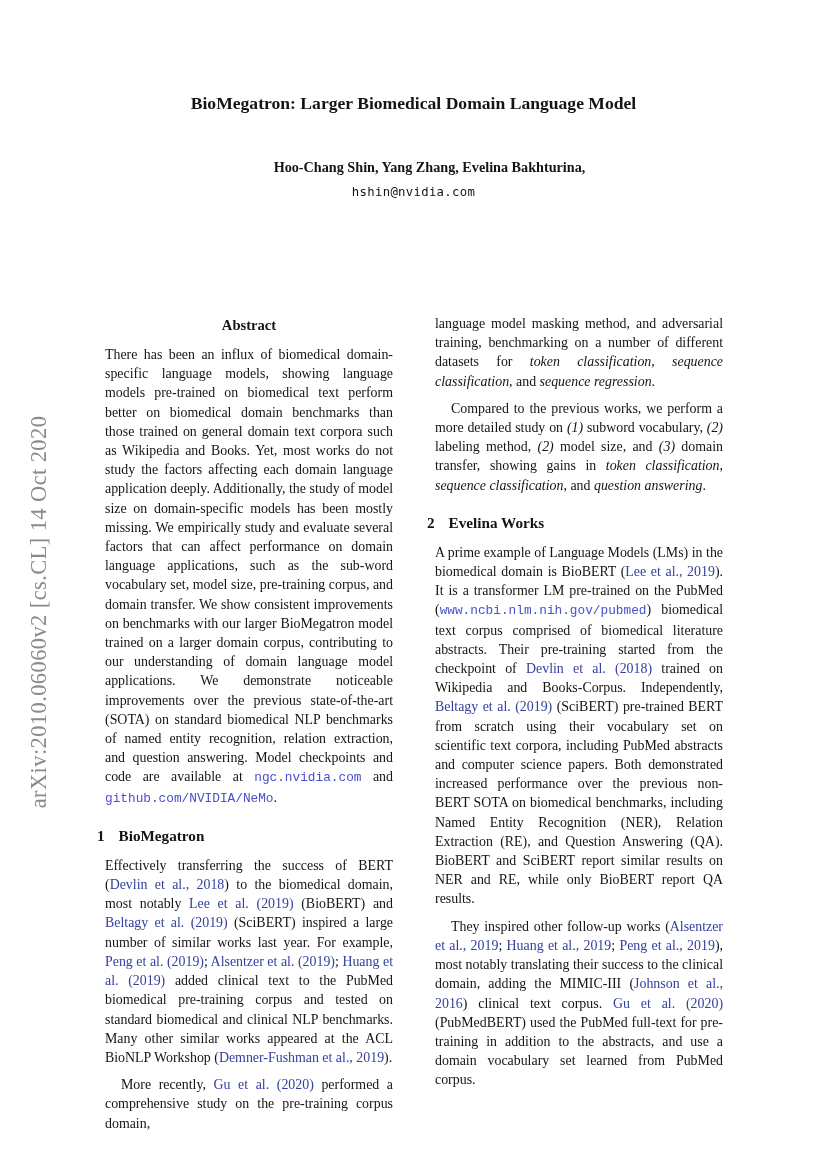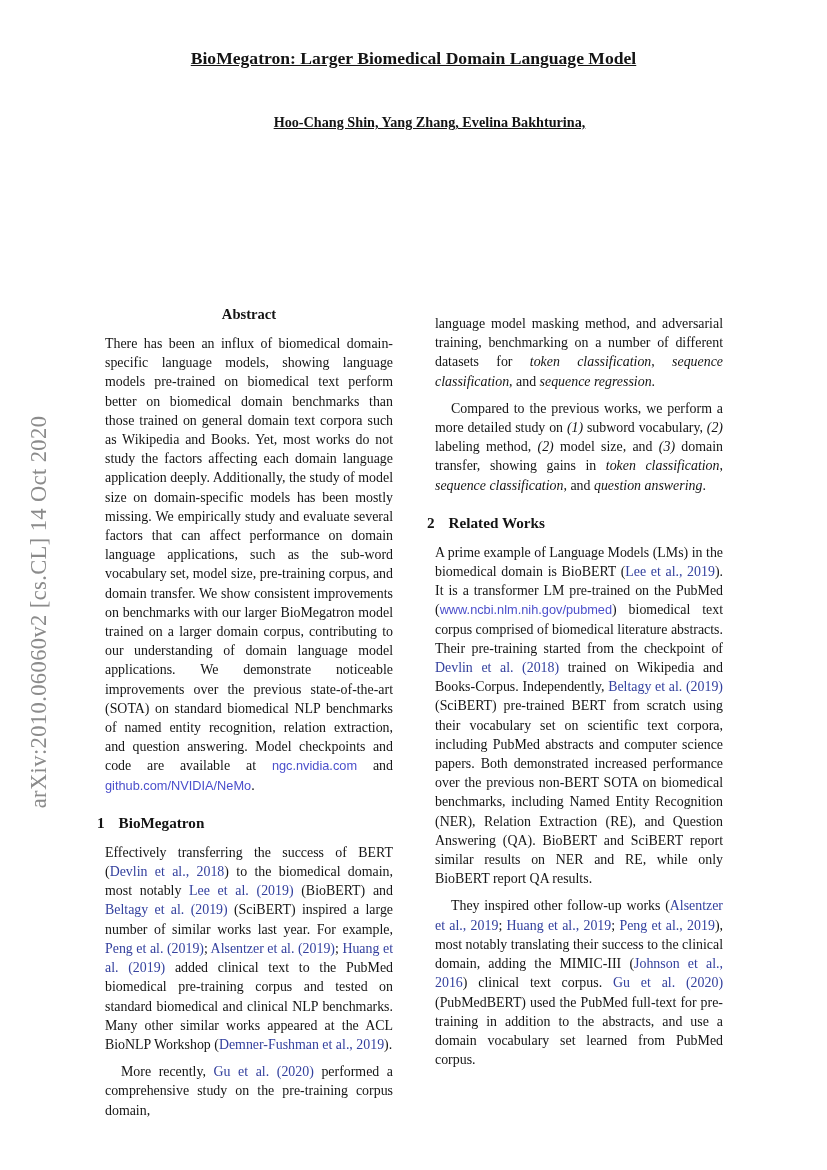--- a/index.html
+++ b/index.html
@@ -17,21 +17,21 @@
     position: absolute;
     top: 612px; left: 39px;
     transform: translate(-50%, -50%) rotate(-90deg);
     transform-origin: center center;
     white-space: nowrap;
     font-size: 22.5px;
     color: var(--watermark, #8b8b8b);
     letter-spacing: 0.4px;
   }
 
-  .header { padding-top: 48px; text-align: center; text-decoration: underline; }
+  .header { padding-top: 93px; text-align: center; }
   .title { font-size: 17.6px; font-weight: bold; margin: 0; }
   .authors { margin-top: 43px; font-size: 14.2px; font-weight: bold; line-height: 20.5px; margin-left: 32px; }
   .affiliation { font-size: 13.8px; margin-top: 1px; }
   .email {
     margin-top: 7px;
     font-family: "DejaVu Sans Mono", monospace;
     font-size: 12.3px;
     letter-spacing: 0.3px;
   }
 
@@ -41,21 +41,21 @@
     width: 634px;
     display: flex;
     gap: 26px;
   }
   .col { width: 304px; }
 
   .abs-heading {
     text-align: center;
     font-size: 14.6px;
     font-weight: bold;
-    margin: 0 0 11px 0;
+    margin: 11px 0 11px 0;
   }
   .abs-body {
     margin: 0 21px;
     font-size: 12.7px;
     line-height: 16.9px;
   }
 
   p.body {
     margin: 8px;
     font-size: 13.9px;
@@ -70,37 +70,38 @@
     display: flex;
     font-size: 15.2px;
     font-weight: bold;
     margin: 19px 0 11px 0;
   }
   .sec-num { margin-right: 14px; }
 
   .cite { color: var(--citation, #33409e); }
   .it { font-style: italic; }
   .murl {
-    font-family: Liberation Sans, sans-serif;
+    font-family: Liberation Mono, monospace;
     font-size: 0.92em;
     color: var(--url, #4a4ecb);
   }
 </style>
 </head>
 <body>
 
 <div class="page">
 
   <div class="watermark">arXiv:2010.06060v2  [cs.CL]  14 Oct 2020</div>
 
   <div class="header">
     <h1 class="title">BioMegatron: Larger Biomedical Domain Language Model</h1>
     <div class="authors">
       <div>Hoo-Chang Shin, Yang Zhang, Evelina Bakhturina,</div>
     </div>
+    <div class="email">hshin@nvidia.com</div>
   </div>
 
   <div class="columns">
 
     <div class="col">
       <section>
         <h2 class="abs-heading">Abstract</h2>
         <p class="body abs-body"><span>There has been an influx of biomedical domain-specific language models, showing language models pre-trained on biomedical text perform better on biomedical domain benchmarks than those trained on general domain text corpora such as Wikipedia and Books. Yet, most works do not study the factors affecting each domain language application deeply. Additionally, the study of model size on domain-specific models has been mostly missing. We empirically study and evaluate several factors that can affect performance on domain language applications, such as the sub-word vocabulary set, model size, pre-training corpus, and domain transfer. We show consistent improvements on benchmarks with our larger BioMegatron model trained on a larger domain corpus, contributing to our understanding of domain language model applications. We demonstrate noticeable improvements over the previous state-of-the-art (SOTA) on standard biomedical NLP benchmarks of named entity recognition, relation extraction, and question answering. Model checkpoints and code are available at </span><span class="murl">ngc.nvidia.com</span><span> and </span><span class="murl">github.com/NVIDIA/NeMo</span><span>.</span></p>
       </section>
 
@@ -114,21 +115,21 @@
       </section>
     </div>
 
     <div class="col">
       <p class="body"><span>language model masking method, and adversarial training, benchmarking on a number of different datasets for </span><span class="it">token classification</span><span>, </span><span class="it">sequence classification</span><span>, and </span><span class="it">sequence regression</span><span>.</span></p>
       <p class="body indent"><span>Compared to the previous works, we perform a more detailed study on </span><span class="it">(1)</span><span> subword vocabulary, </span><span class="it">(2)</span><span> labeling method, </span><span class="it">(2)</span><span> model size, and </span><span class="it">(3)</span><span> domain transfer, showing gains in </span><span class="it">token classification</span><span>, </span><span class="it">sequence classification</span><span>, and </span><span class="it">question answering</span><span>.</span></p>
 
       <section>
         <h3 class="sec-heading">
           <span class="sec-num">2</span>
-          <span>Related Works</span>
+          <span>Evelina Works</span>
         </h3>
         <p class="body"><span>A prime example of Language Models (LMs) in the biomedical domain is BioBERT (</span><span class="cite">Lee et al., 2019</span><span>). It is a transformer LM pre-trained on the PubMed (</span><span class="murl">www.ncbi.nlm.nih.gov/pubmed</span><span>) biomedical text corpus comprised of biomedical literature abstracts. Their pre-training started from the checkpoint of </span><span class="cite">Devlin et al. (2018)</span><span> trained on Wikipedia and Books-Corpus. Independently, </span><span class="cite">Beltagy et al. (2019)</span><span> (SciBERT) pre-trained BERT from scratch using their vocabulary set on scientific text corpora, including PubMed abstracts and computer science papers. Both demonstrated increased performance over the previous non-BERT SOTA on biomedical benchmarks, including Named Entity Recognition (NER), Relation Extraction (RE), and Question Answering (QA). BioBERT and SciBERT report similar results on NER and RE, while only BioBERT report QA results.</span></p>
         <p class="body indent"><span>They inspired other follow-up works (</span><span class="cite">Alsentzer et al., 2019</span><span>; </span><span class="cite">Huang et al., 2019</span><span>; </span><span class="cite">Peng et al., 2019</span><span>), most notably translating their success to the clinical domain, adding the MIMIC-III (</span><span class="cite">Johnson et al., 2016</span><span>) clinical text corpus. </span><span class="cite">Gu et al. (2020)</span><span> (PubMedBERT) used the PubMed full-text for pre-training in addition to the abstracts, and use a domain vocabulary set learned from PubMed corpus.</span></p>
       </section>
     </div>
 
   </div>
 </div>
 
 </body></html>

